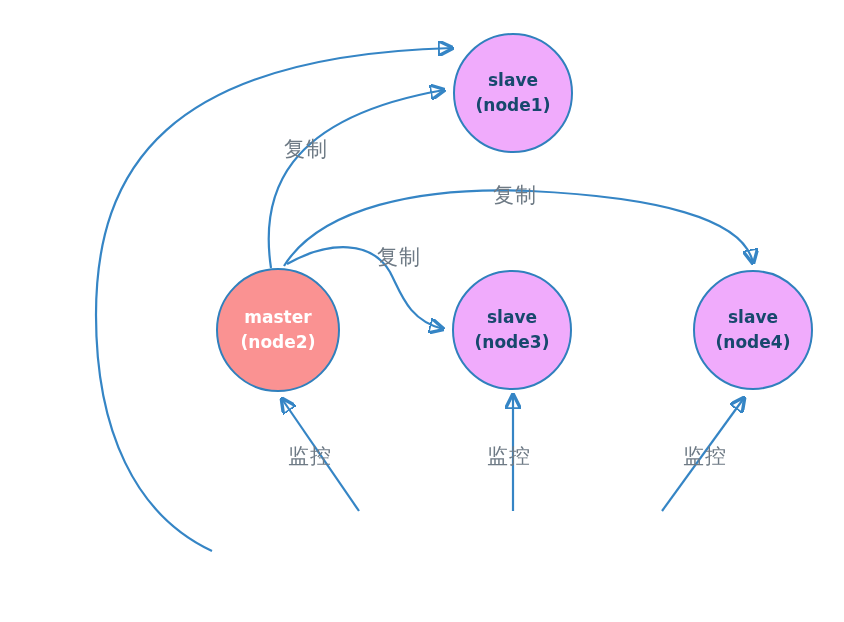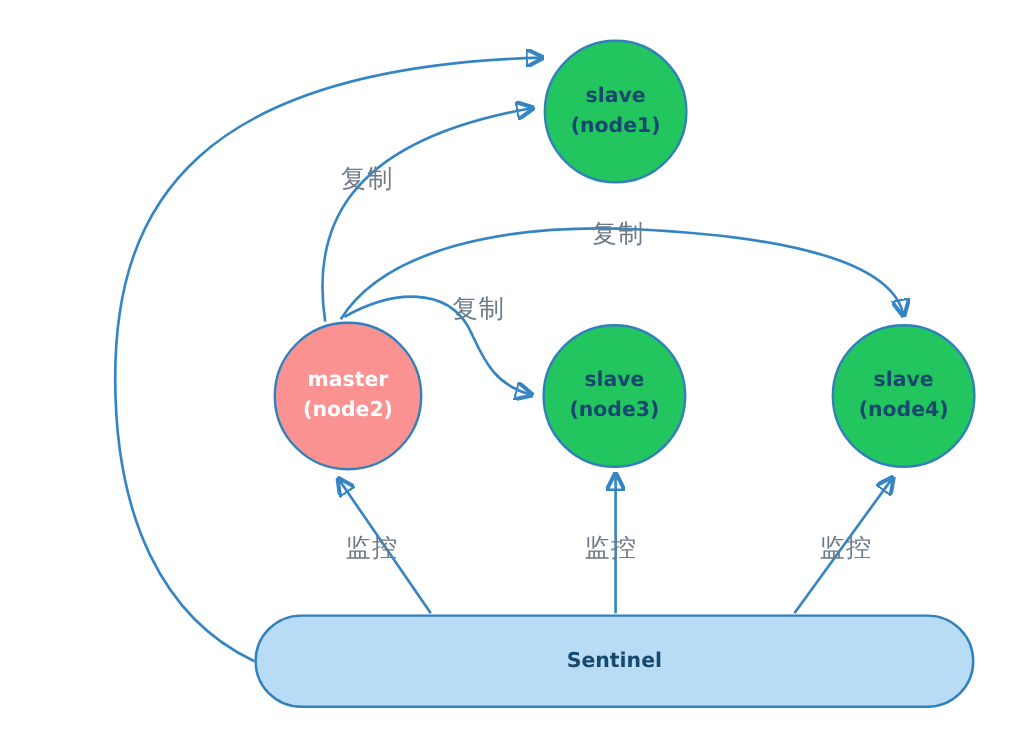--- a/index.html
+++ b/index.html
@@ -12,21 +12,21 @@
   svg.edge-layer path, svg.edge-layer line { fill: none; stroke: #3585c5; stroke-width: 2.2; }
 
   .node {
     position: absolute; display: flex; flex-direction: column;
     align-items: center; justify-content: center; text-align: center;
     box-sizing: border-box; border: 2.5px solid #3080bd;
     font-weight: bold; line-height: 1.45;
   }
   .circle { border-radius: 50%; }
   .slave-node {
-    background: #22c55e; color: #17486d; font-size: 17px;
+    background: #f0abfc; color: #17486d; font-size: 17px;
     width: 120px; height: 120px;
   }
   .master-node {
     background: #fa9292; color: #ffffff; font-size: 17px;
     width: 124px; height: 124px;
   }
   .sentinel-node {
     background: #b9dcf6; color: #17486d; font-size: 17px;
     width: 600px; height: 78px; border-radius: 39px;
     border-width: 2px;
@@ -62,38 +62,35 @@
     <path d="M 513 511 L 513 395" marker-end="url(#arrow)"></path>
 
     <path d="M 662 511 L 744 398" marker-end="url(#arrow)"></path>
   </svg>
 
   <div class="node circle slave-node" style="left:453px; top:33px;">
     <div>slave</div>
     <div>(node1)</div>
   </div>
 
-  <div class="node circle master-node" style="left:228px; top:268px;">
+  <div class="node circle master-node" style="left:216px; top:268px;">
     <div>master</div>
     <div>(node2)</div>
   </div>
 
   <div class="node circle slave-node" style="left:452px; top:270px;">
     <div>slave</div>
     <div>(node3)</div>
   </div>
 
   <div class="node circle slave-node" style="left:693px; top:270px;">
     <div>slave</div>
     <div>(node4)</div>
   </div>
 
-  <div class="node sentinel-node" style="left:212px; top:512px;">
-    <div>Sentinel</div>
-  </div>
 
   <div class="edge-label" style="left:284px; top:135px;">复制</div>
 
   <div class="edge-label" style="left:493px; top:181px;">复制</div>
 
   <div class="edge-label" style="left:377px; top:243px;">复制</div>
 
 
   <div class="edge-label" style="left:288px; top:442px;">监控</div>
 

